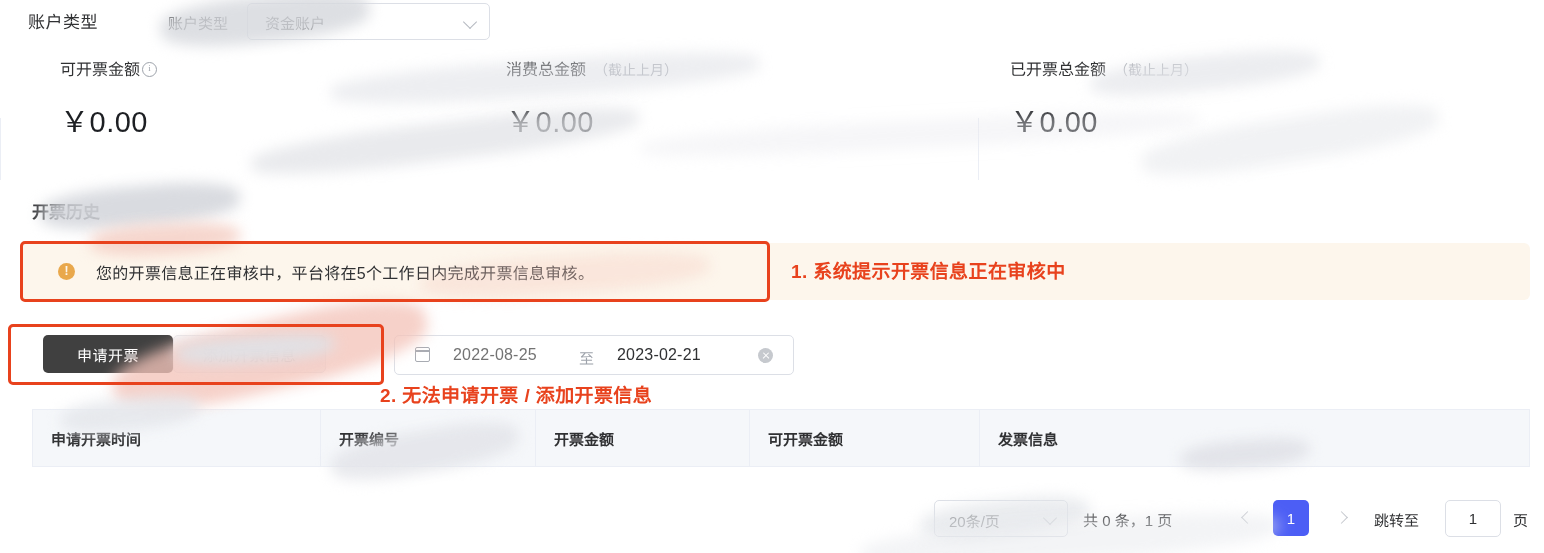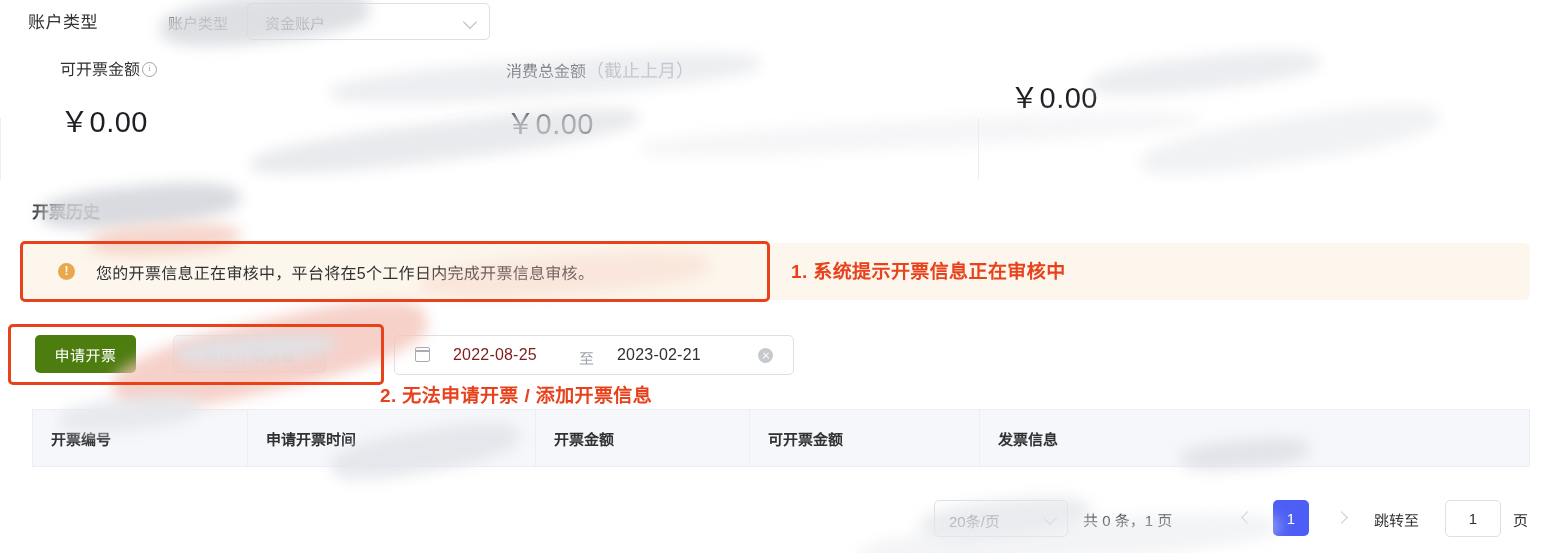--- a/index.html
+++ b/index.html
@@ -81,23 +81,23 @@
   }
   .stat-1 { left: 60px; }
   .stat-2 { left: 506px; }
   .stat-3 { left: 1010px; }
   .stat .label {
     font-size: 16px;
     color: #303133;
     white-space: nowrap;
   }
   .stat .sublabel {
-    font-size: 18px;
+    font-size: 14px;
     color: #a8abb2;
-    margin-left: 0;
+    margin-left: 8px;
     font-family: Liberation Serif, serif;
   }
   .stat .info-ic {
     display: inline-block;
     width: 13px; height: 13px;
     border: 1px solid #9ea3ab;
     border-radius: 50%;
     position: relative;
     top: -1px;
     margin-left: 2px;
@@ -184,23 +184,23 @@
     height: 38px;
     border-radius: 5px;
     box-sizing: border-box;
     font-size: 15px;
     display: flex;
     align-items: center;
     justify-content: center;
     letter-spacing: .5px;
   }
   .btn-primary-disabled {
-    left: 13px;
-    width: 101px;
-    background: #4d7c0f;
+    left: 21px;
+    width: 130px;
+    background: #404040;
     color: #ffffff;
     border: none;
   }
   .btn-ghost-disabled {
     left: 151px;
     width: 153px;
     background: #f6f7f9;
     color: #b9bcc2;
     border: 1px solid #e7e9ed;
   }
@@ -226,21 +226,21 @@
     content: "";
     position: absolute;
     left: -1.4px; right: -1.4px; top: 2.4px;
     height: 1.4px;
     background: #a8abb2;
   }
   .dr-start {
     position: absolute;
     left: 58px; top: 10px;
     font-size: 16px;
-    color: #7f1d1d;
+    color: #737373;
     letter-spacing: .2px;
   }
   .dr-sep {
     position: absolute;
     left: 184px; top: 11px;
     font-size: 15px;
     color: #9ea3ab;
   }
   .dr-end {
     position: absolute;
@@ -458,20 +458,23 @@
     </div>
 
     <div class="stat stat-2">
       <div class="label">
         <span>消费总金额</span><span class="sublabel">（截止上月）</span>
       </div>
       <div class="amount">￥0.00</div>
     </div>
 
     <div class="stat stat-3">
+      <div class="label">
+        <span>已开票总金额</span><span class="sublabel">（截止上月）</span>
+      </div>
       <div class="amount">￥0.00</div>
     </div>
   </div>
 
   <div class="history-title">开票历史</div>
 
   <div class="alert">
     <span class="alert-ic"></span>
     <span class="alert-text">您的开票信息正在审核中，平台将在5个工作日内完成开票信息审核。</span>
   </div>
@@ -483,22 +486,22 @@
     <div class="daterange">
       <span class="cal-ic"></span>
       <span class="dr-start">2022-08-25</span>
       <span class="dr-sep">至</span>
       <span class="dr-end">2023-02-21</span>
       <span class="dr-clear"></span>
     </div>
   </div>
 
   <div class="table">
+    <div class="th c0">申请开票时间</div>
     <div class="th c1">开票编号</div>
-    <div class="th c0">申请开票时间</div>
     <div class="th c3">开票金额</div>
     <div class="th c4">可开票金额</div>
     <div class="th c5">发票信息</div>
   </div>
 
   <div class="pagination">
     <div class="pg-size">
       <span class="val">20条/页</span>
       <span class="chev">
           <span class="chev-glyph"></span>

